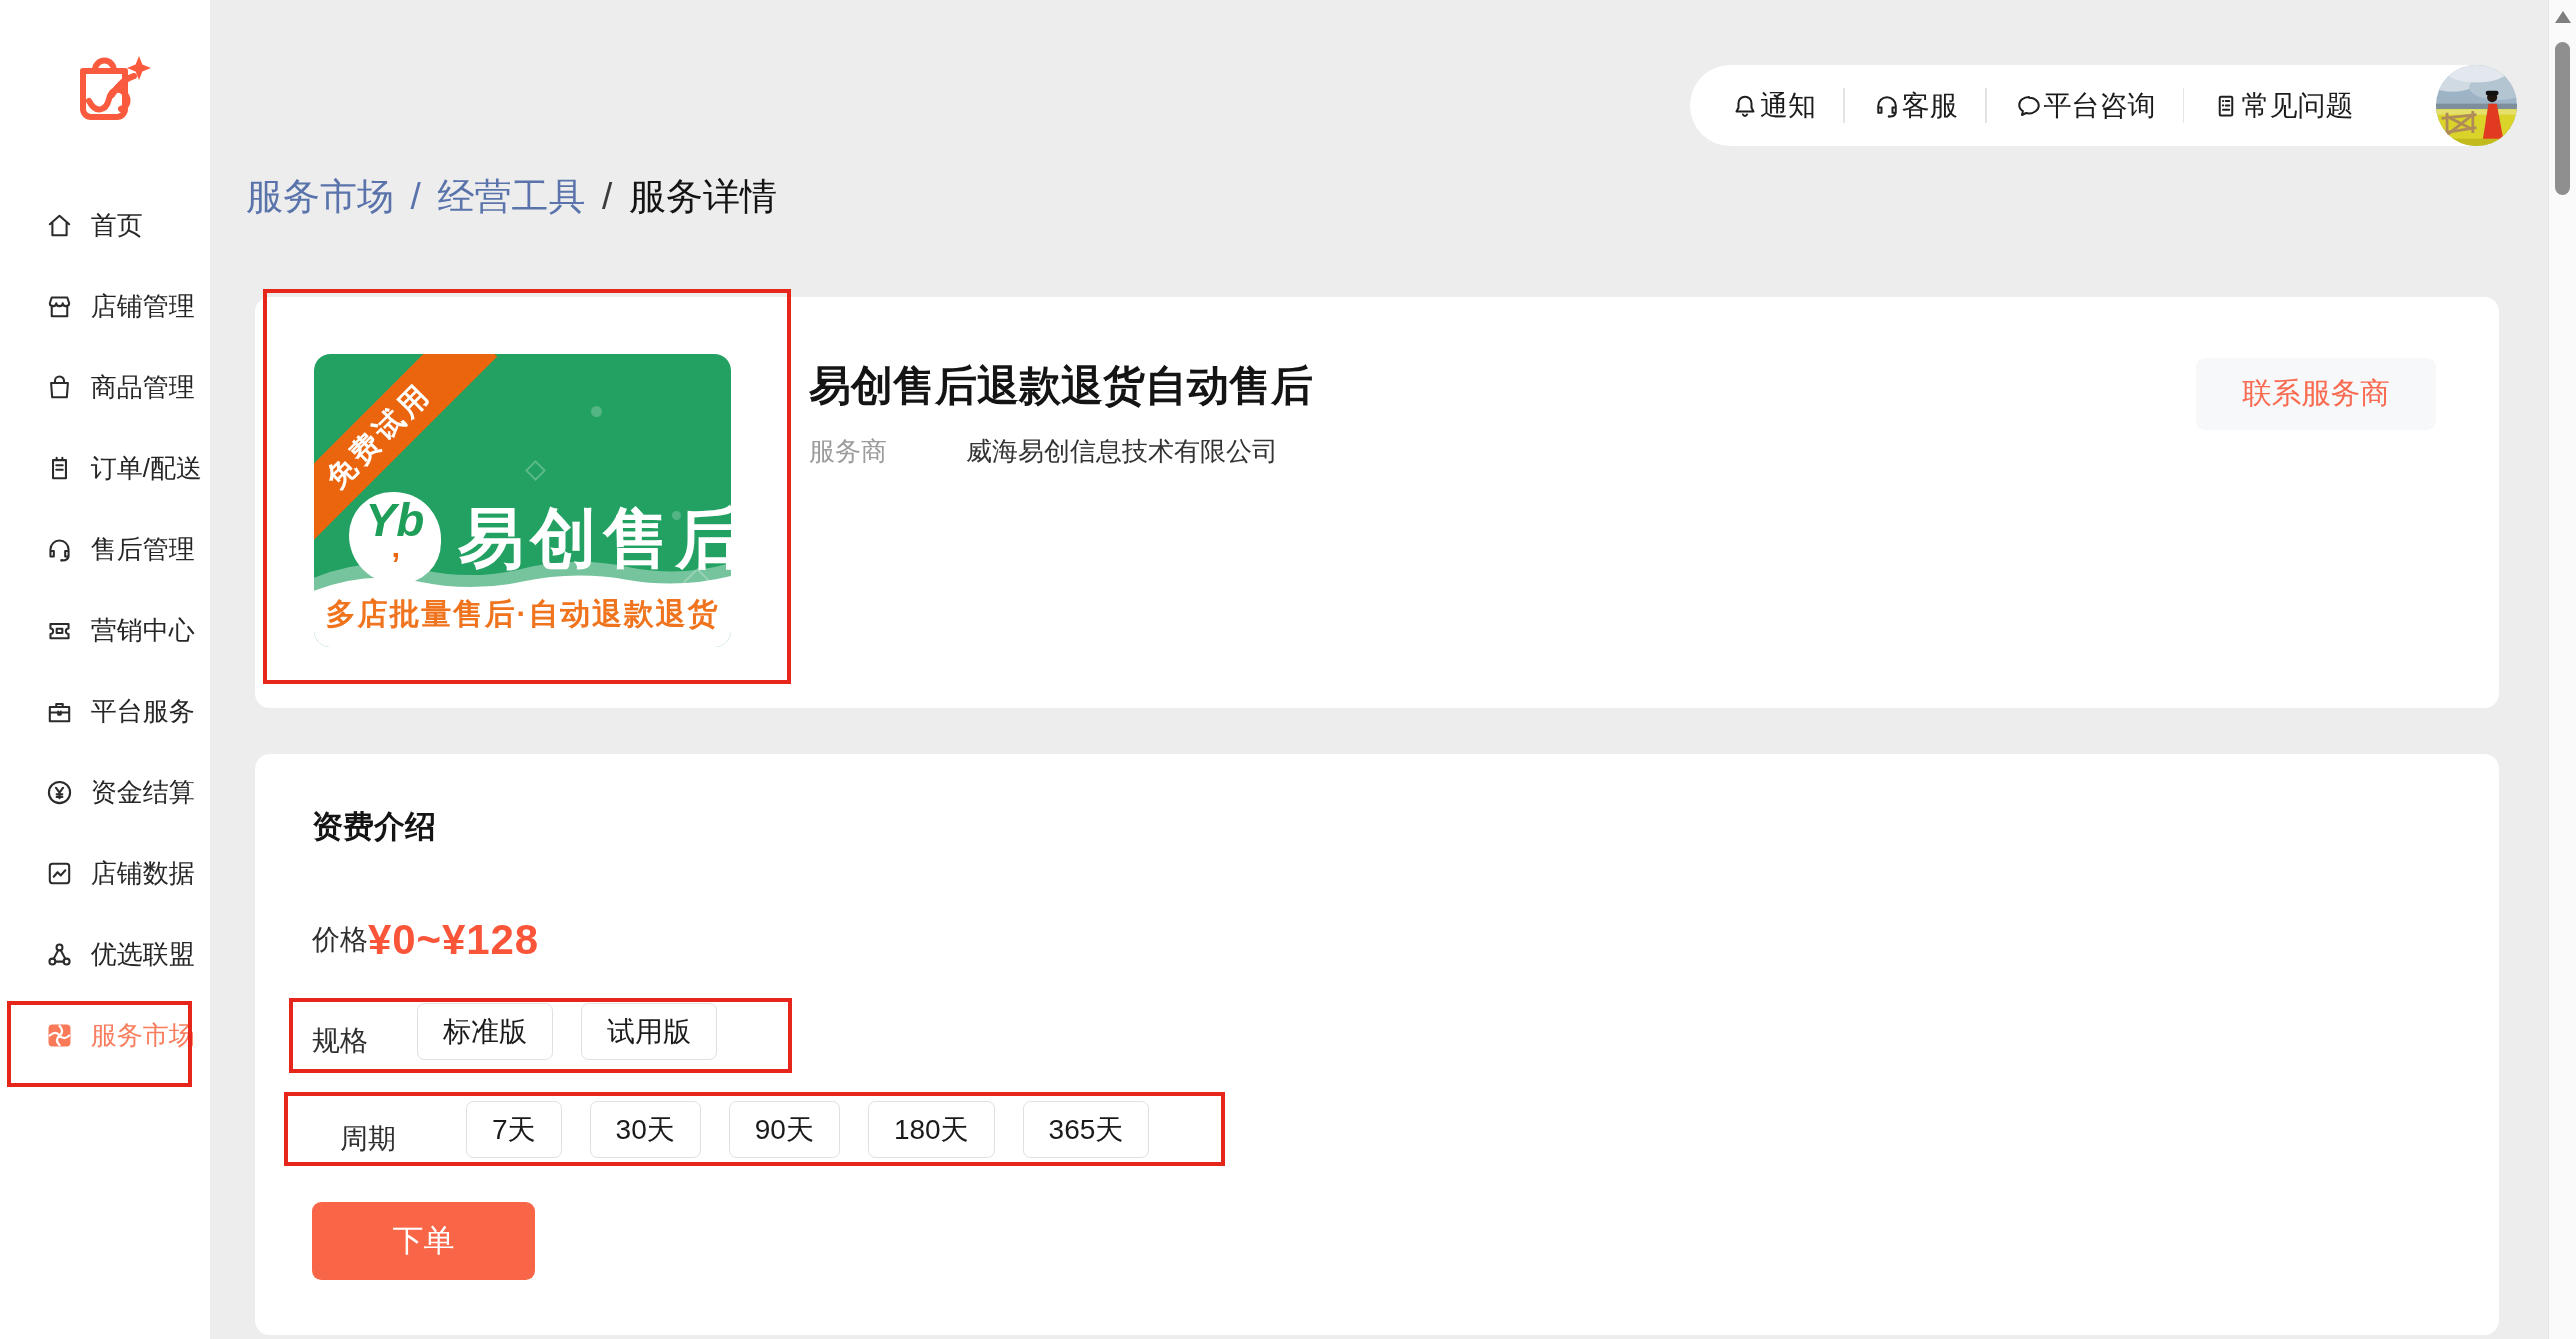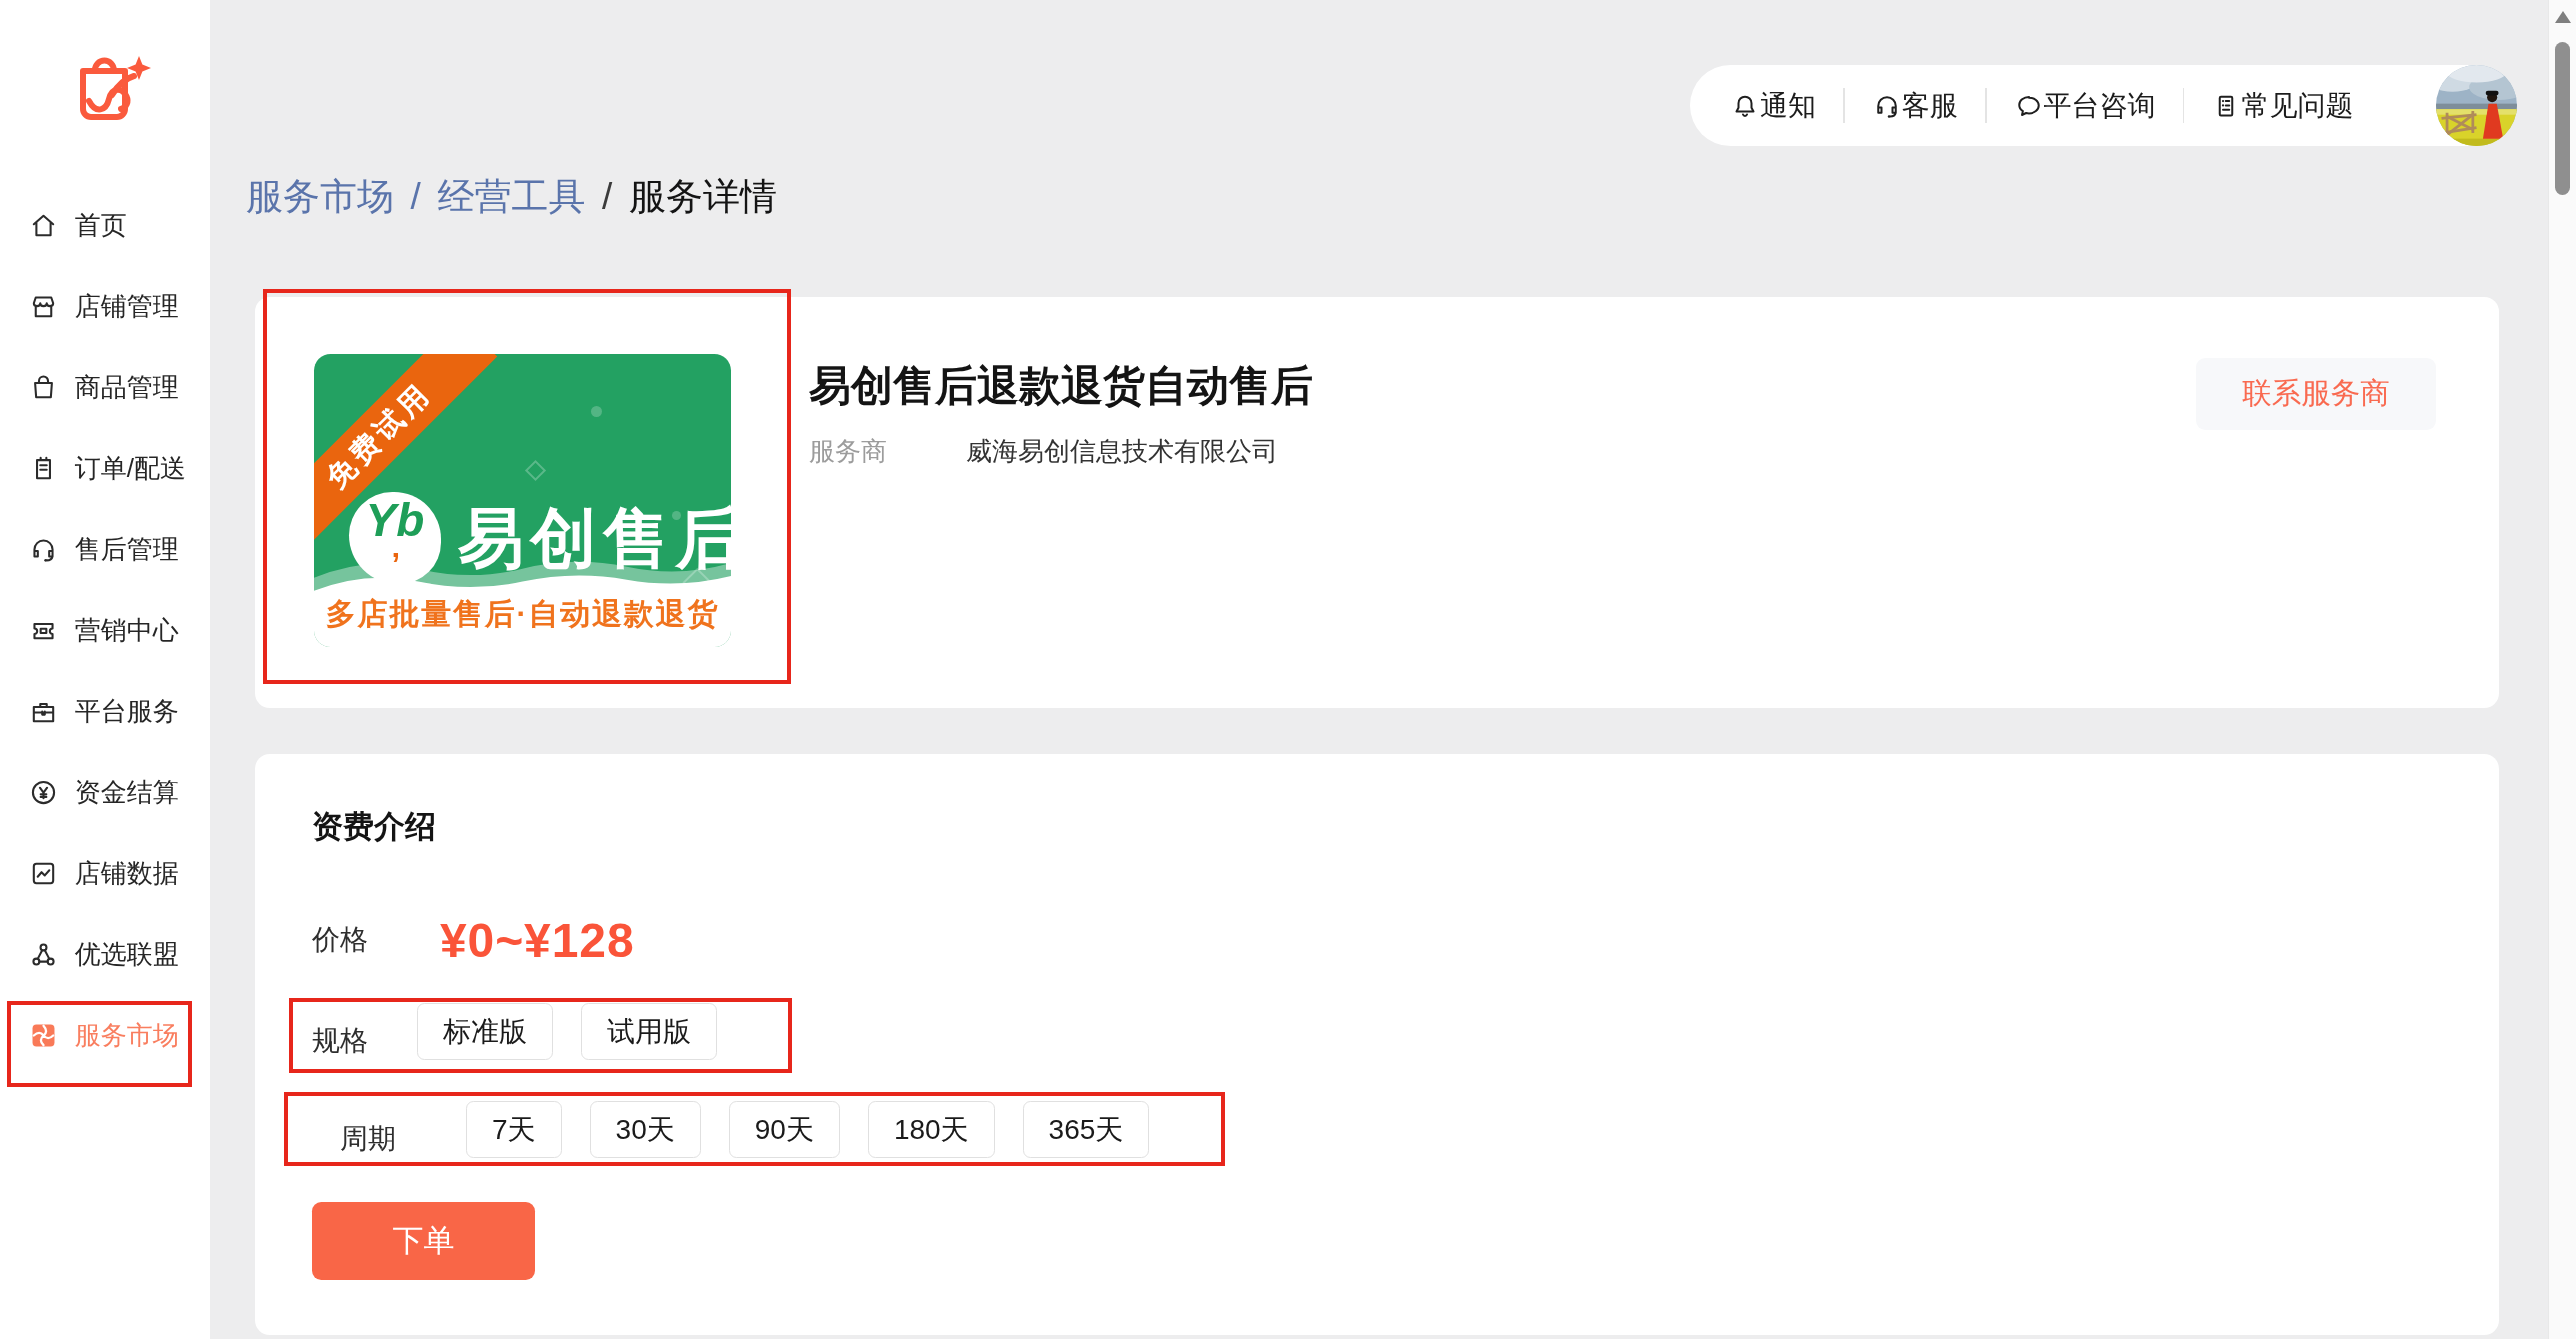--- a/index.html
+++ b/index.html
@@ -3,21 +3,21 @@
 <meta charset="utf-8">
 <style>
   html,body{margin:0;padding:0;background:#ededee;}
   .app{position:relative;width:2576px;height:1340px;background:#ededee;overflow:hidden;
        font-family:"Liberation Sans","DejaVu Sans",sans-serif;color:#1c1c1c;}
 
   
   .sidebar{position:absolute;left:0;top:0;width:210px;height:100%;background:#fff;z-index:2;}
   .logo{position:absolute;left:61px;top:41px;width:96px;height:96px;}
   .nav{position:absolute;left:0;top:185px;width:100%;}
-  .nav-item{height:81px;display:flex;align-items:center;padding-left:28px;gap:15.7px;
+  .nav-item{height:81px;display:flex;align-items:center;padding-left:44px;gap:15.7px;
             font-size:26px;color:#262626;cursor:pointer;}
   .nav-item svg{width:31px;height:31px;flex:none;stroke:#2b2b2b;fill:none;
                 stroke-width:1.6;stroke-linecap:round;stroke-linejoin:round;}
   .nav-item.active{color:#f97e5f;}
 
   
   .header-pill{position:absolute;left:1690px;top:65px;width:827px;height:81px;background:#fff;
                border-radius:41px;display:flex;align-items:center;padding:0 0 0 13px;
                box-sizing:border-box;z-index:1;}
   .pill-item{display:flex;align-items:center;font-size:28px;color:#1c1c1c;
@@ -65,21 +65,21 @@
   .provider-label{color:#9c9c9c;}
   .provider-name{color:#333;margin-left:79px;}
   .contact-btn{position:absolute;right:63px;top:61px;width:240px;height:72px;border-radius:9.2px;
                background:#f7f8fa;color:#f96a50;font-size:29.5px;display:flex;align-items:center;
                justify-content:center;cursor:pointer;}
 
   
   .section-title{position:absolute;left:57px;top:52px;font-size:31px;font-weight:700;color:#141414;}
   .price-row{position:absolute;left:57px;top:153px;height:66px;display:flex;align-items:center;}
   .row-label{font-size:28px;color:#2e2e2e;}
-  .price-value{margin-left:72px;font-size:48px;font-weight:700;color:#fa5439;letter-spacing:0.9px;}
+  .price-value{font-size:42px;font-weight:700;color:#fa5439;letter-spacing:0.9px;}
   .opt-row{position:absolute;left:57px;display:flex;align-items:flex-end;}
   .spec-row{top:249px;height:57px;}
   .period-row{top:347px;height:57px;}
   .spec-row .row-label{width:105px;}
   .period-row .row-label{width:126px;margin-left:28px;}
   .opt-btn{height:57px;padding:0 25px;border:1.8px solid #e0e0e0;border-radius:7.4px;background:#fff;
            font-size:28px;color:#1a1a1a;display:flex;align-items:center;justify-content:center;
            margin-right:28px;cursor:pointer;box-sizing:border-box;white-space:nowrap;}
   .order-btn{position:absolute;left:57px;top:448px;width:223px;height:78px;border-radius:9.2px;
              background:#f96647;color:#fff;font-size:31px;display:flex;align-items:center;

